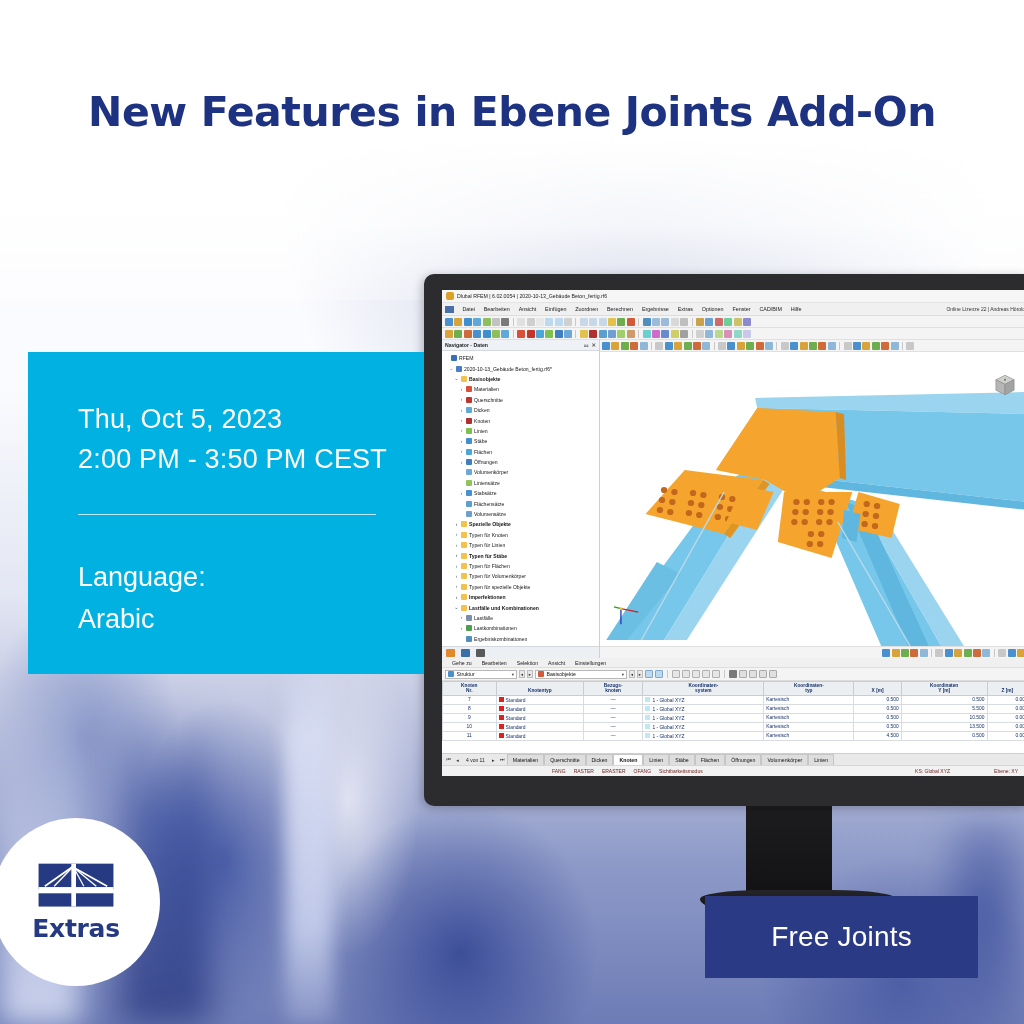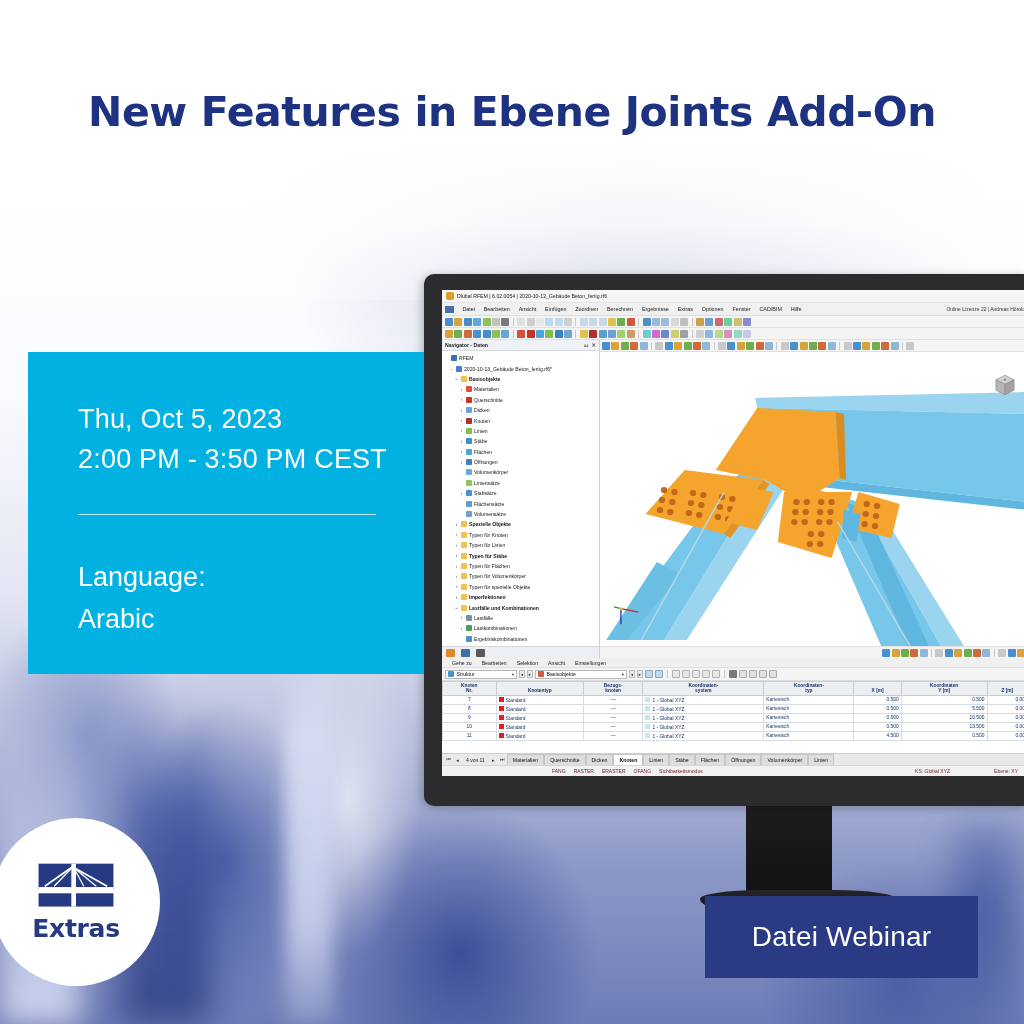--- a/index.html
+++ b/index.html
@@ -866,13 +866,13 @@
     <path d="M47,5 L10,31" stroke="#ffffff" stroke-width="2.2" fill="none"></path>
     <path d="M47,5 L22,31" stroke="#ffffff" stroke-width="1.8" fill="none"></path>
     <path d="M47,7 L90,31" stroke="#ffffff" stroke-width="2.2" fill="none"></path>
     <path d="M47,7 L76,31" stroke="#ffffff" stroke-width="1.8" fill="none"></path>
     <path d="M47,7 L60,31" stroke="#ffffff" stroke-width="1.6" fill="none"></path>
     <rect x="2" y="32" width="96" height="4" fill="#ffffff"></rect>
   </svg>
   <div id="logo-word">Extras</div>
 </div>
 
-<div id="free-webinar-btn">Datei Webinar</div>
+<div id="free-webinar-btn">Free Joints</div>
 
 </body></html>

